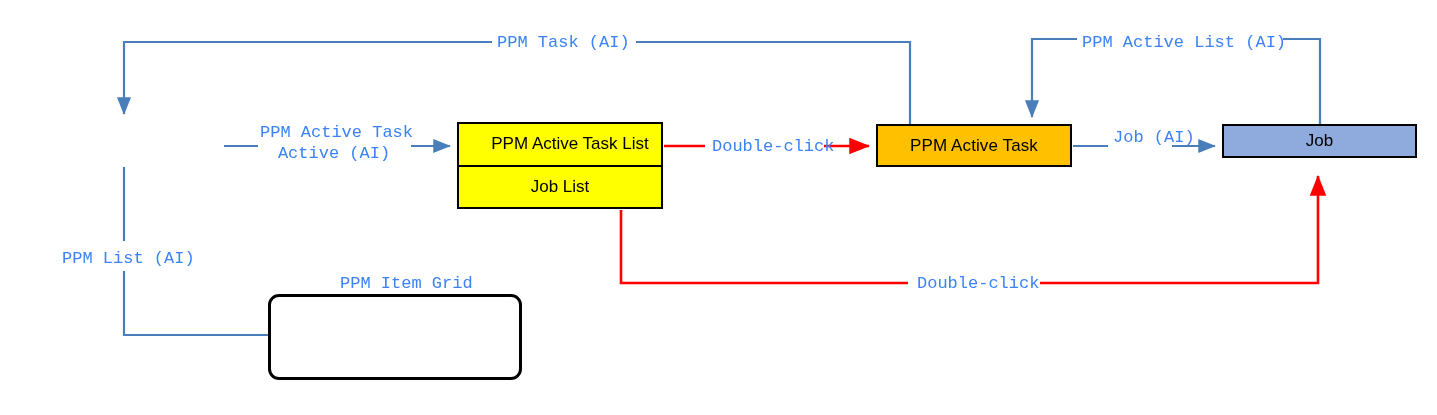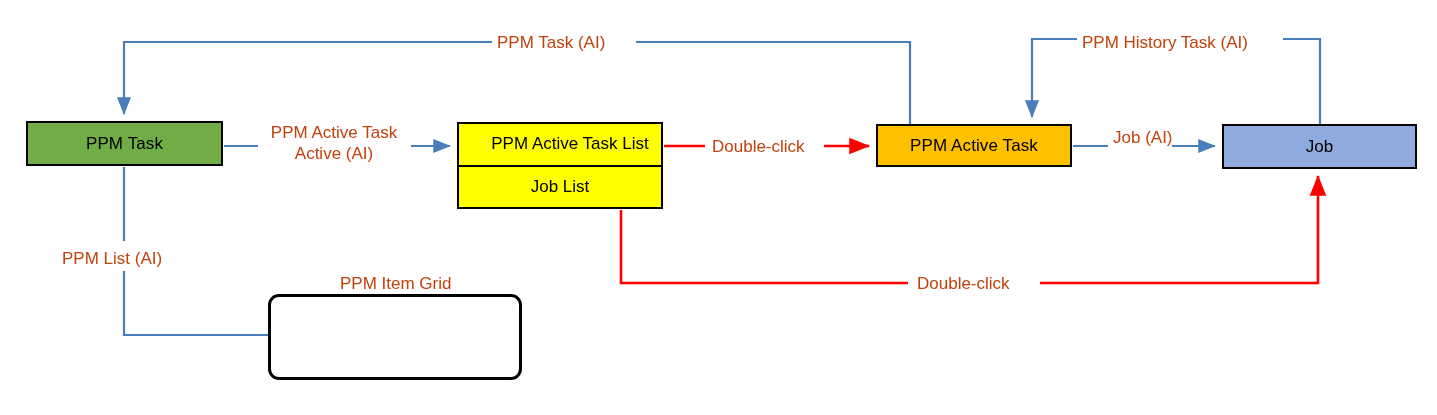--- a/index.html
+++ b/index.html
@@ -56,41 +56,41 @@
     color: #000000;
     font-family: "Liberation Sans", sans-serif;
     white-space: nowrap;
   }
   .cell.top { border-bottom: 2.5px solid #000000; padding-left: 20px; }
   #node-active-task {
     left: 876px; top: 124px; width: 196px; height: 43px;
     background: #FFC000;
   }
   #node-job {
-    left: 1222px; top: 124px; width: 195px; height: 45px;
+    left: 1222px; top: 124px; width: 195px; height: 34px;
     background: #8FAADC;
     text-align: center;
   }
   #node-item-grid {
     left: 268px; top: 294px; width: 254px; height: 86px;
     background: #ffffff;
     border: 3px solid #000000;
     border-radius: 11px;
     box-sizing: border-box;
     position: absolute;
   }
   #node-item-1 {
     left: 296px; top: 314px; width: 194px; height: 42px;
     background: #FA6E64;
   }
   .edge-label {
     position: absolute;
-    font-family: Liberation Sans, sans-serif;
+    font-family: Liberation Mono, monospace;
     font-size: 17px;
-    color: #c2410c;
+    color: #3b82f6;
     white-space: nowrap;
     text-align: center;
     line-height: 1.22;
   }
   #label-ppm-task-ai    { left: 497px; top: 33px; }
   #label-active-task-ai { left: 1082px; top: 33px; }
   #label-history-ai     { left: 260px; top: 123px; width: 148px; }
   #label-double-click-1 { left: 712px; top: 137px; }
   #label-job-ai         { left: 1113px; top: 128px; text-align: center; }
   #label-ppm-item-ai    { left: 62px; top: 249px; }
@@ -141,37 +141,36 @@
       <path d="M124,167 L124,241" fill="none" stroke="#4A7EBB" stroke-width="2.2"></path>
       <path d="M124,271 L124,335 L289,335" fill="none" stroke="#4A7EBB" stroke-width="2.2" marker-end="url(#arrow-blue)"></path>
     </g>
 
     <g>
       <path d="M621,210 L621,283 L908,283" fill="none" stroke="#FF0000" stroke-width="2.6"></path>
       <path d="M1040,283 L1318,283 L1318,176" fill="none" stroke="#FF0000" stroke-width="2.6" marker-end="url(#arrow-red)"></path>
     </g>
   </svg>
 
-  <div class="node" id="node-ppm-task">PPM Task</div>
 
   <div id="node-task-list-group">
     <div class="cell top">PPM Active Task List</div>
     <div class="cell">Job List</div>
   </div>
 
   <div class="node" id="node-active-task">PPM Active Task</div>
 
   <div class="node" id="node-job">Job</div>
 
   <div id="node-item-grid"></div>
 
 
   <div class="edge-label" id="label-ppm-task-ai">PPM Task (AI)</div>
 
-  <div class="edge-label" id="label-active-task-ai">PPM History Task (AI)</div>
+  <div class="edge-label" id="label-active-task-ai">PPM Active List (AI)</div>
 
   <div class="edge-label" id="label-history-ai">
     <div>PPM Active Task</div>
     <div>Active (AI)</div>
   </div>
 
   <div class="edge-label" id="label-double-click-1">Double-click</div>
 
   <div class="edge-label" id="label-job-ai">Job (AI)</div>
 

